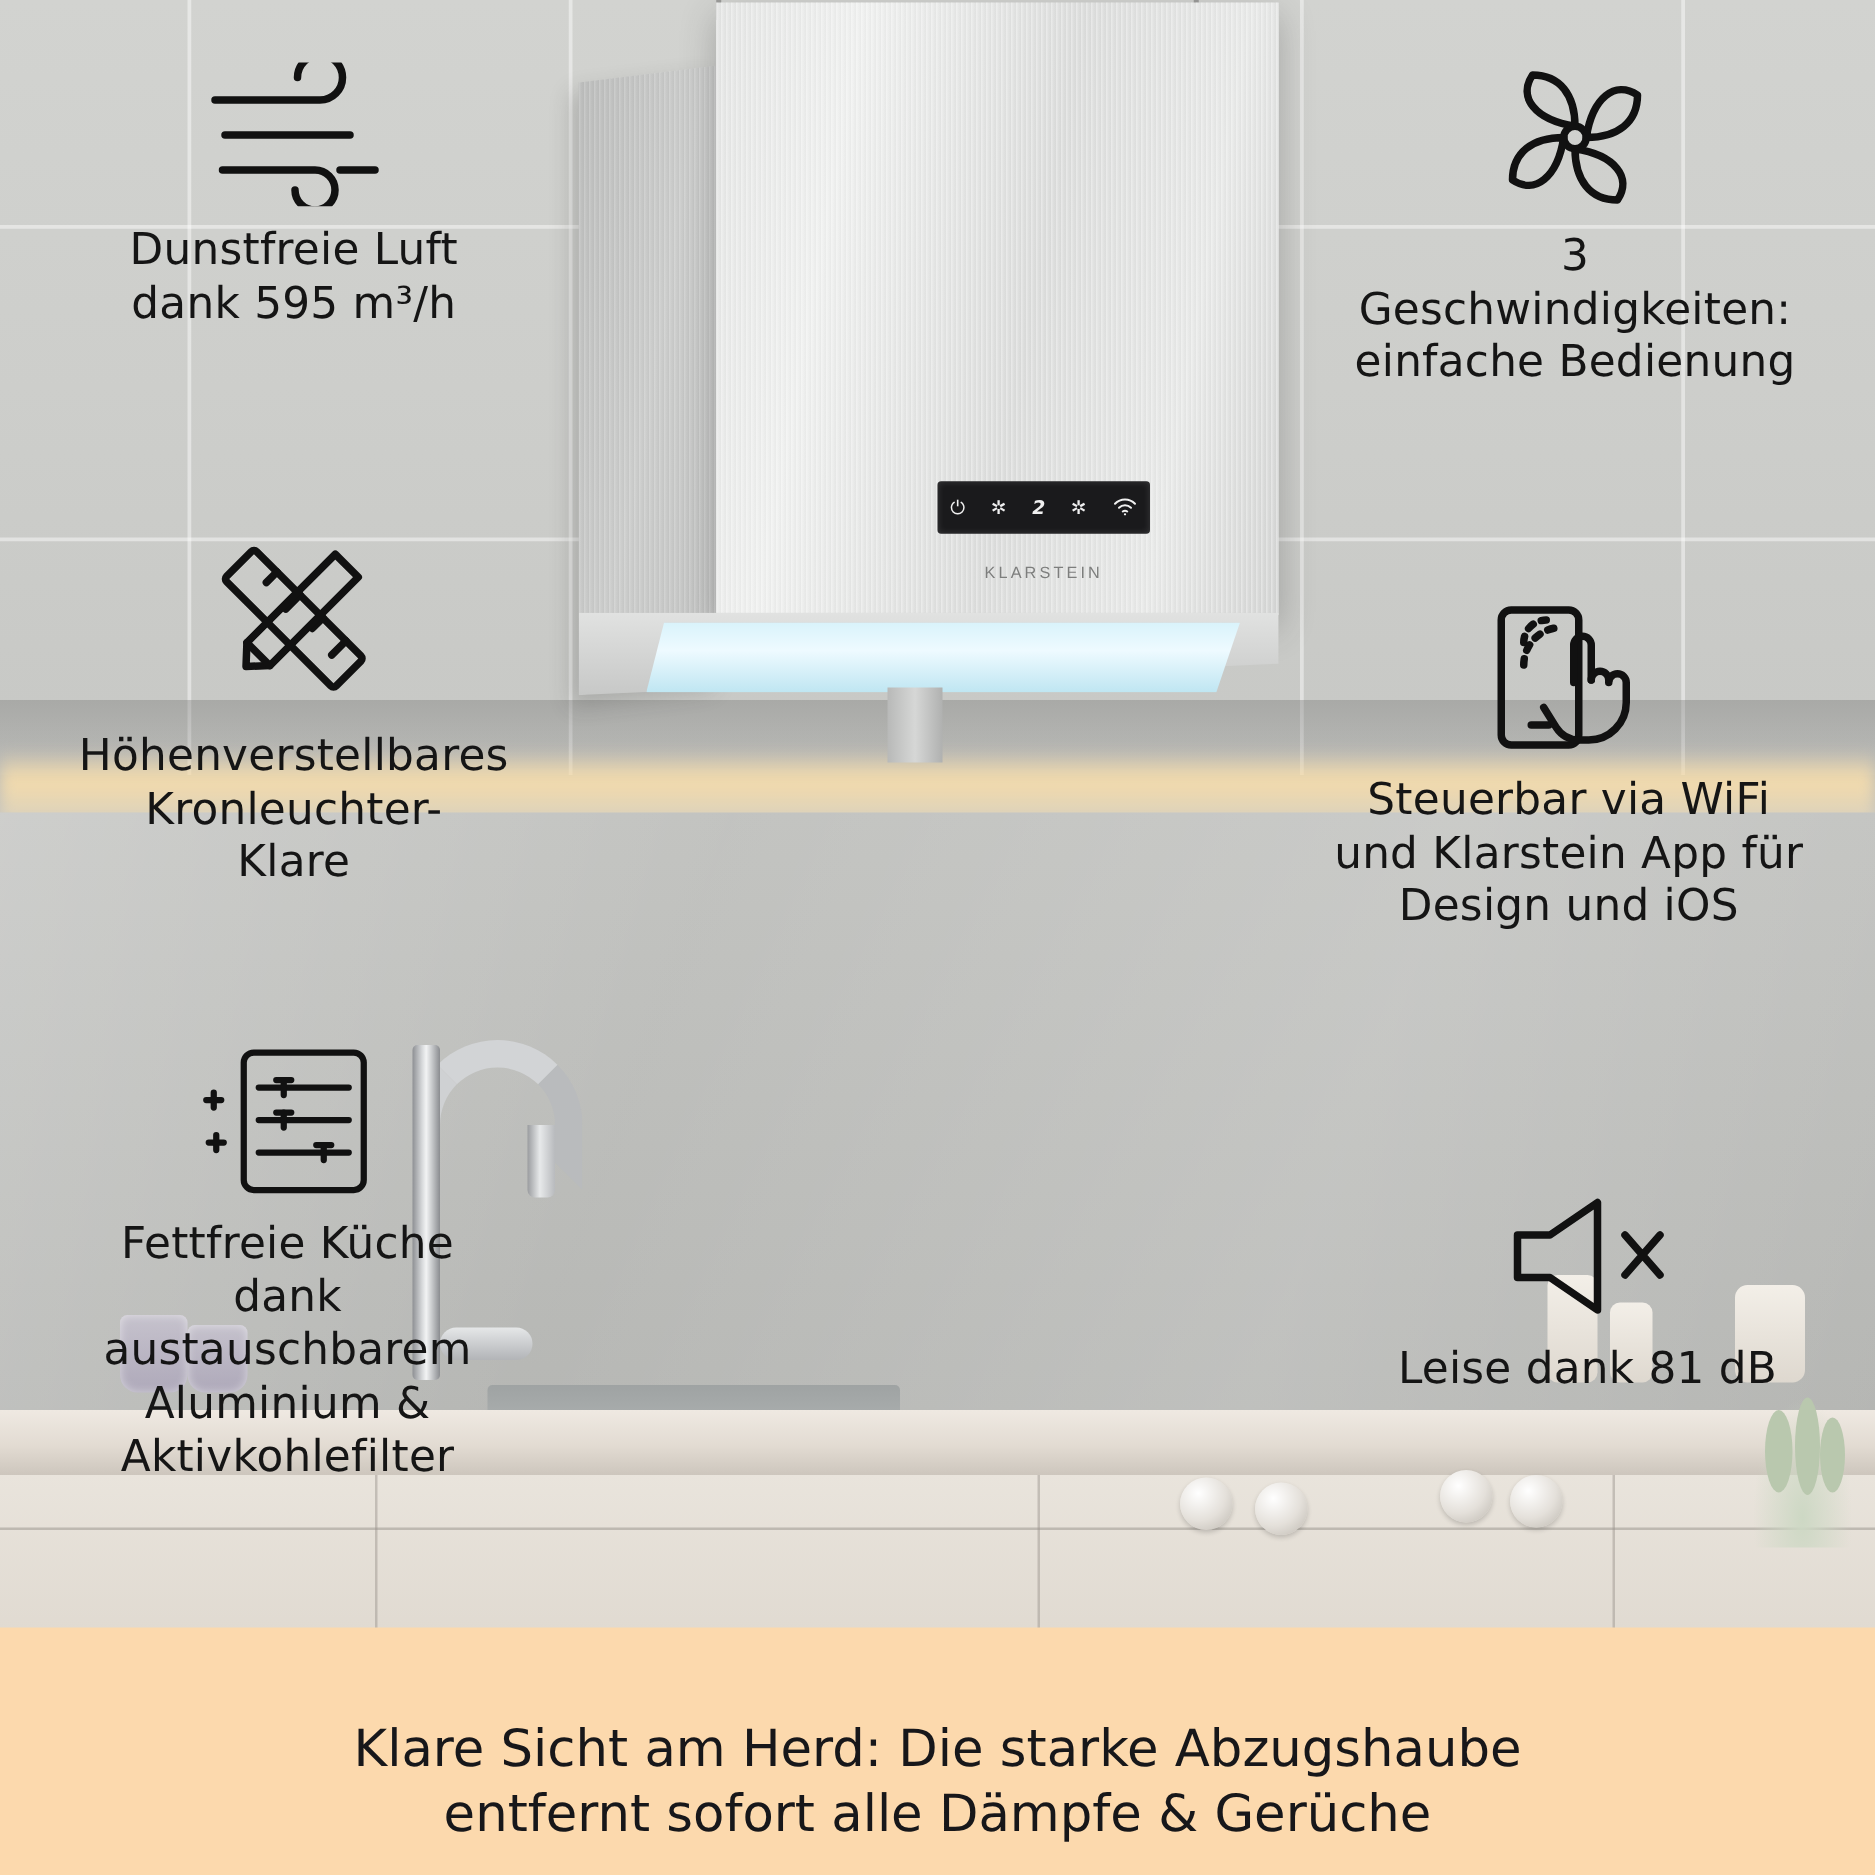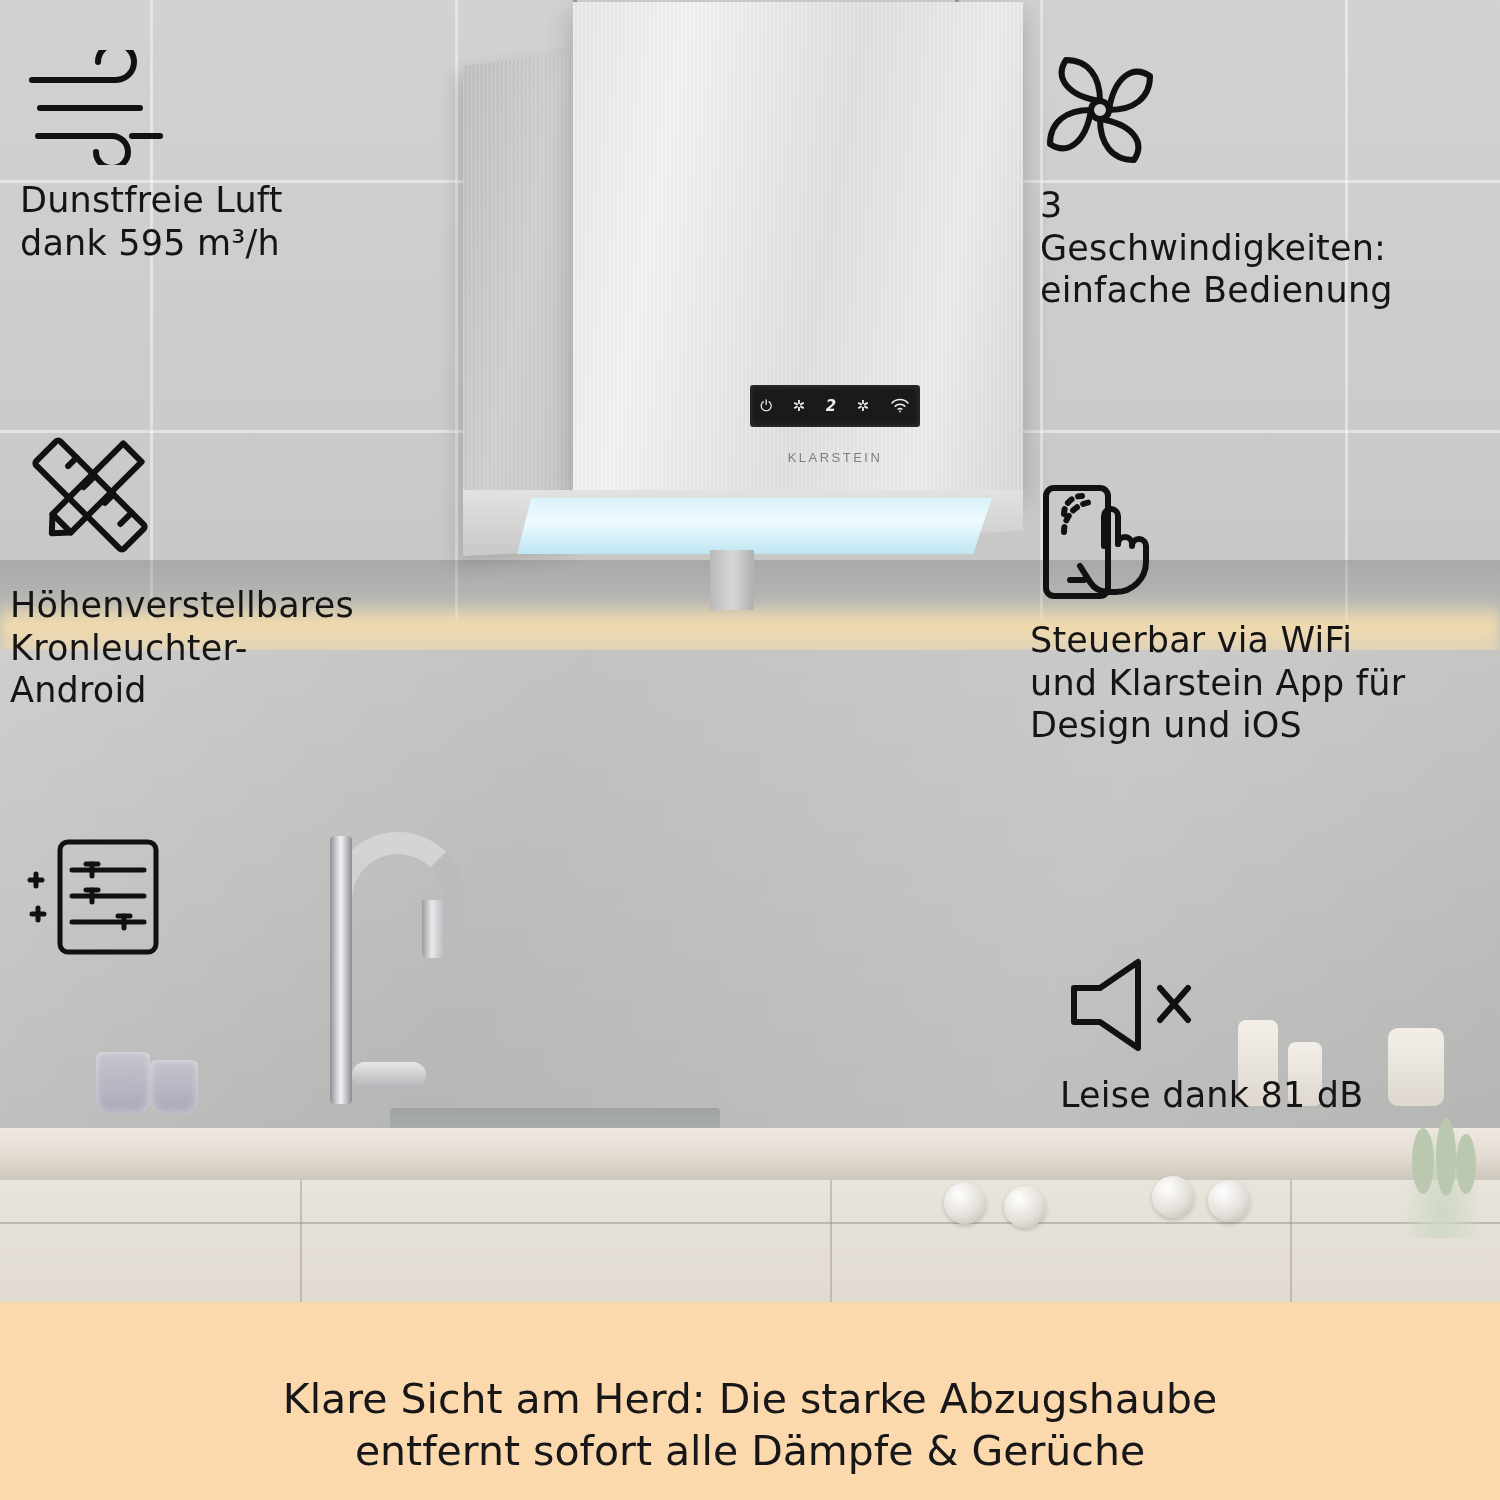--- a/index.html
+++ b/index.html
@@ -225,21 +225,21 @@
     text-align: center;
     font-size: 13px;
     letter-spacing: 2.5px;
     color: #7d7e7d;
     font-family: "Liberation Sans", sans-serif;
   }
 
   
   .feature {
     position: absolute;
-    text-align: left;
+    text-align: center;
     color: #1b1b1b;
   }
   .feature .icon {
     display: block;
     margin: 0 auto 10px auto;
   }
   .feature .caption {
     font-family: "DejaVu Sans", sans-serif;
     font-size: 35px;
     line-height: 1.22;
@@ -391,21 +391,21 @@
           <path d="M44 58 v12 M70 58 v16 M96 58 v12 M122 58 v16"></path>
         </g>
         <g transform="rotate(-45 80 75)">
           <path d="M26 75 L40 62 L140 62 L140 88 L40 88 Z" transform="translate(0,0)"></path>
           <path d="M40 62 L40 88"></path>
         </g>
       </svg>
     </span>
     <div class="caption">Höhenverstellbares
 Kronleuchter-
-Android</div>
+Klare</div>
   </div>
 
   <div class="feature f-wifi">
     <span class="icon">
       <svg width="140" height="125" viewBox="0 0 140 125" fill="none" stroke="#111" stroke-width="6" stroke-linejoin="round" stroke-linecap="round">
         <rect x="16" y="8" width="62" height="108" rx="8"></rect>
         <path d="M40 100 h14"></path>
         <path d="M34 34 a18 18 0 0 1 18 -18" stroke-dasharray="5 7"></path>
         <path d="M34 52 a30 30 0 0 1 30 -30" stroke-dasharray="5 7"></path>
         <path d="M74 66 l0 -30 a7 7 0 0 1 14 0 l0 28"></path>
@@ -422,20 +422,25 @@
     <span class="icon">
       <svg width="150" height="130" viewBox="0 0 150 130" fill="none" stroke="#111" stroke-width="5" stroke-linecap="round" stroke-linejoin="round">
         <rect x="40" y="12" width="96" height="110" rx="8"></rect>
         <path d="M52 40 h72 M52 66 h72 M52 92 h72"></path>
         <path d="M72 34 v12 M72 60 v12 M104 86 v12"></path>
         <path d="M66 34 h12 M66 60 h12 M98 86 h12"></path>
         <path d="M16 44 v12 M10 50 h12"></path>
         <path d="M18 78 v12 M12 84 h12"></path>
       </svg>
     </span>
+    <div class="caption">Fettfreie Küche
+dank
+austauschbarem
+Aluminium &amp;
+Aktivkohlefilter</div>
   </div>
 
   <div class="feature f-quiet">
     <span class="icon">
       <svg width="140" height="110" viewBox="0 0 140 110" fill="none" stroke="#111" stroke-width="6" stroke-linejoin="round" stroke-linecap="round">
         <path d="M14 38 H40 L78 12 V98 L40 72 H14 Z"></path>
         <path d="M100 38 L128 70 M128 38 L100 70"></path>
       </svg>
     </span>
     <div class="caption">Leise dank 81 dB</div>

